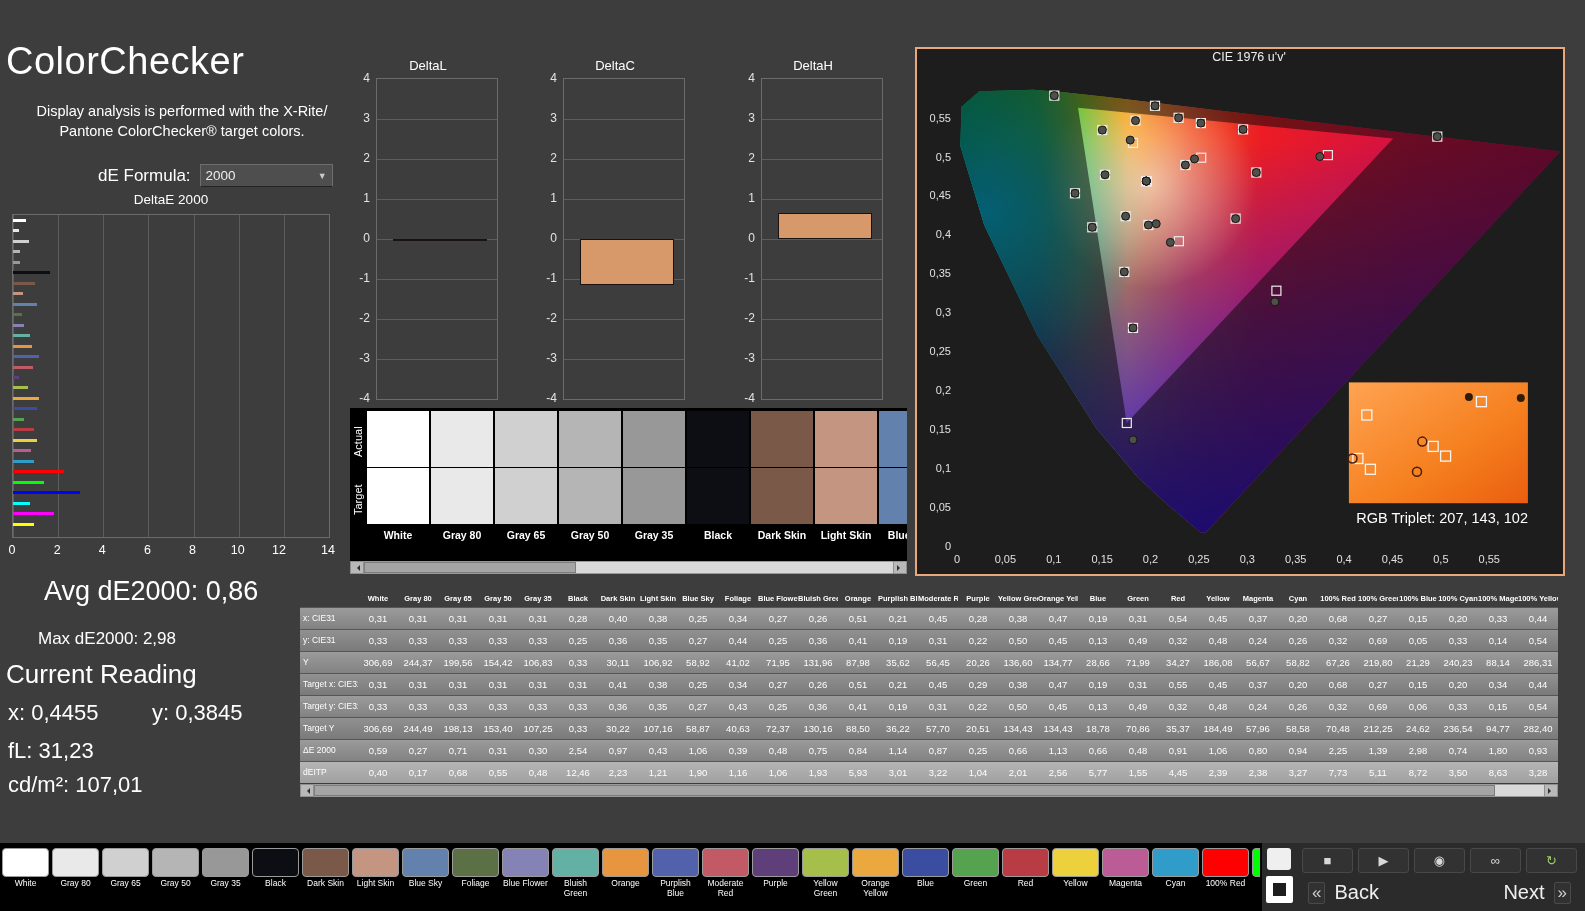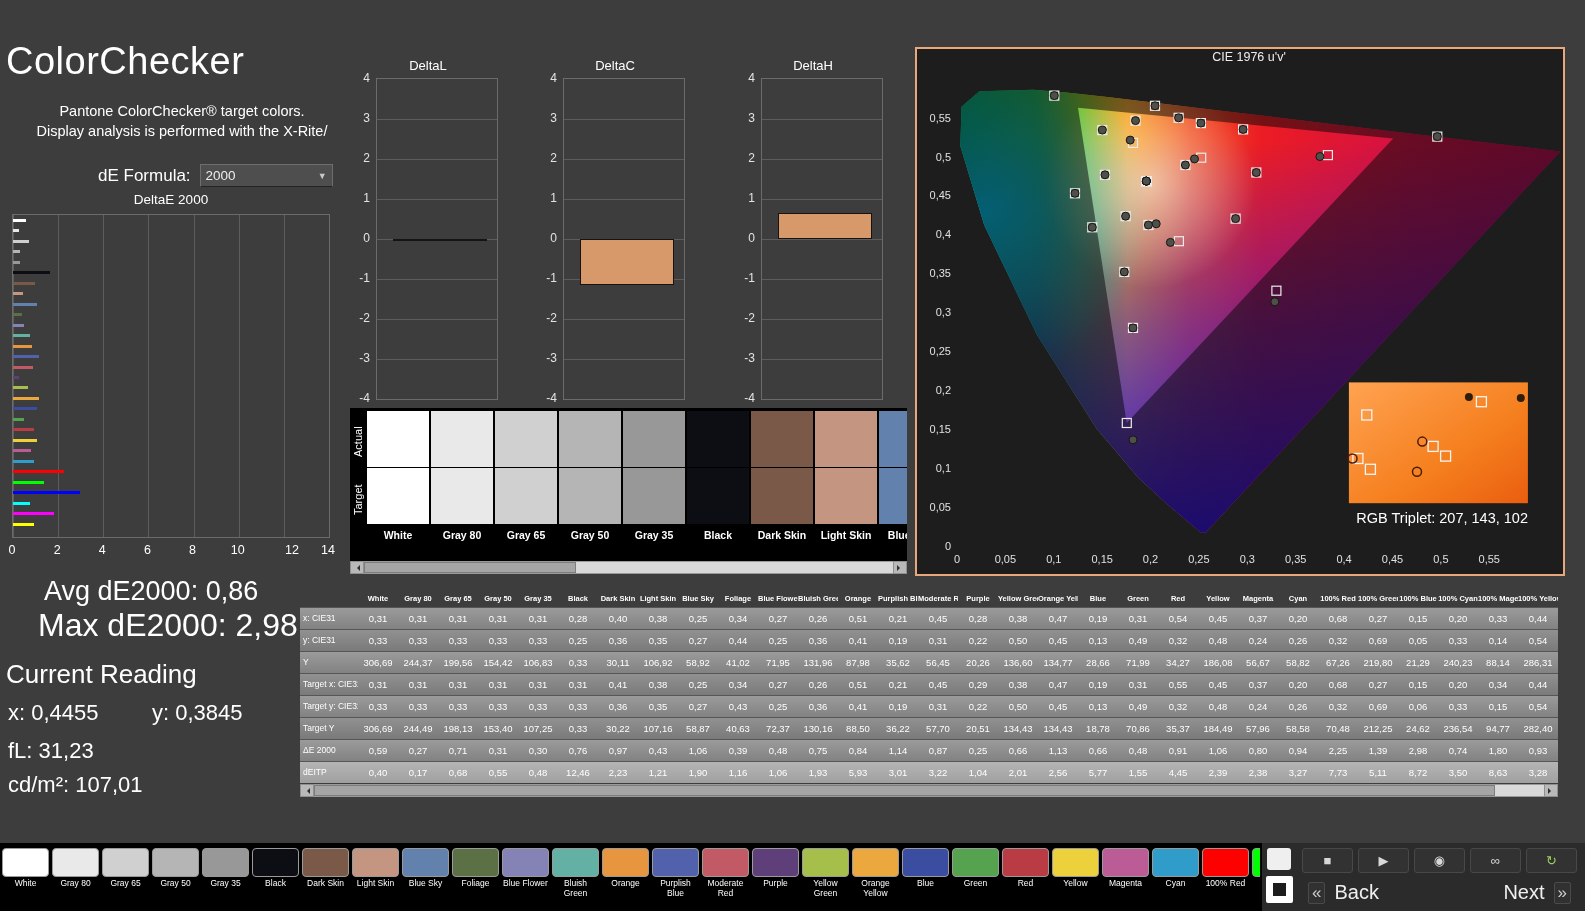--- a/index.html
+++ b/index.html
@@ -20,21 +20,21 @@
   .dechart{left:10px;top:192px;width:322px}
   .dechart-title{text-align:center;font-size:13.5px;margin-bottom:7px}
   .dechart-plot{position:relative;margin-left:2px;width:318px;height:324px;border:1px solid #6b6b6b;overflow:hidden}
   .de-grid{position:absolute;top:0;bottom:0;width:1px;background:#5d5d5d}
   .de-bar{position:absolute;height:3px}
   .dechart-xlabels{position:relative;height:16px;margin-top:5px;font-size:12.5px}
   .de-xl{position:absolute;transform:translateX(-50%)}
 
   
   .stat-avg{left:44px;top:576px;font-size:27px}
-  .stat-max{left:38px;top:607px;font-size:32px}
+  .stat-max{left:38px;top:629px;font-size:17px}
   .stat-heading{left:6px;top:659px;font-size:26px}
   .stat-x{left:8px;top:700px;font-size:22px}
   .stat-y{left:152px;top:700px;font-size:22px}
   .stat-fl{left:8px;top:738px;font-size:22px}
   .stat-cd{left:8px;top:772px;font-size:22px}
 
   
   .mini{top:58px;width:152px;height:350px}
   #mini-1{left:352px}#mini-2{left:539px}#mini-3{left:737px}
   .mc-title{text-align:center;font-size:13px;height:18px}
@@ -104,22 +104,22 @@
   .navrow{position:absolute;left:38px;top:36px;right:6px;display:flex;justify-content:space-between;align-items:center}
   .nbtn{display:flex;align-items:center;gap:9px;font-size:20px;color:#efefef;padding:2px 8px;cursor:pointer}
   .chev{font-size:17px;color:#cfcfcf;border:1px solid #4a4a4a;border-radius:2px;padding:0 3px;background:#313131}
 </style>
 </head>
 <body>
 
 <h1 class="abs page-title">ColorChecker</h1>
 
 <div class="abs subtitle">
+  <div>Display analysis is performed with the X-Rite/</div>
   <div>Pantone ColorChecker® target colors.</div>
-  <div>Display analysis is performed with the X-Rite/</div>
 </div>
 
 <div class="abs formula-row">
   <span>dE Formula:</span>
   <div class="combo">
     <span>2000</span>
     <span class="combo-arrow">▼</span>
   </div>
 </div>
 
@@ -165,21 +165,21 @@
       <div class="de-bar" style="top: 297.067px; left: 0px; width: 40.6286px; background: rgb(255, 0, 255);"></div>
       <div class="de-bar" style="top: 307.533px; left: 0px; width: 20.9914px; background: rgb(255, 255, 0);"></div>
     </div>
   <div class="dechart-xlabels" id="de-xlabels">
       <div class="de-xl" style="left: 2px;">0</div>
       <div class="de-xl" style="left: 47.1429px;">2</div>
       <div class="de-xl" style="left: 92.2857px;">4</div>
       <div class="de-xl" style="left: 137.429px;">6</div>
       <div class="de-xl" style="left: 182.571px;">8</div>
       <div class="de-xl" style="left: 227.714px;">10</div>
-      <div class="de-xl" style="left: 282px;">12</div>
+      <div class="de-xl" style="left: 269px;">12</div>
       <div class="de-xl" style="left: 318px;">14</div>
     </div>
 </div>
 
 <div class="abs stat-avg">Avg dE2000: 0,86</div>
 <div class="abs stat-max">Max dE2000: 2,98</div>
 <div class="abs stat-heading">Current Reading</div>
 <div class="abs stat-x">x: 0,4455</div>
 <div class="abs stat-y">y: 0,3845</div>
 <div class="abs stat-fl">fL: 31,23</div>
@@ -730,21 +730,21 @@
           <td>94,77</td>
           <td>282,40</td>
         </tr>
         <tr class="odd">
           <td class="rl">ΔE 2000</td>
           <td>0,59</td>
           <td>0,27</td>
           <td>0,71</td>
           <td>0,31</td>
           <td>0,30</td>
-          <td>0,76</td>
+          <td>2,54</td>
           <td>0,97</td>
           <td>0,43</td>
           <td>1,06</td>
           <td>0,39</td>
           <td>0,48</td>
           <td>0,75</td>
           <td>0,84</td>
           <td>1,14</td>
           <td>0,87</td>
           <td>0,25</td>

